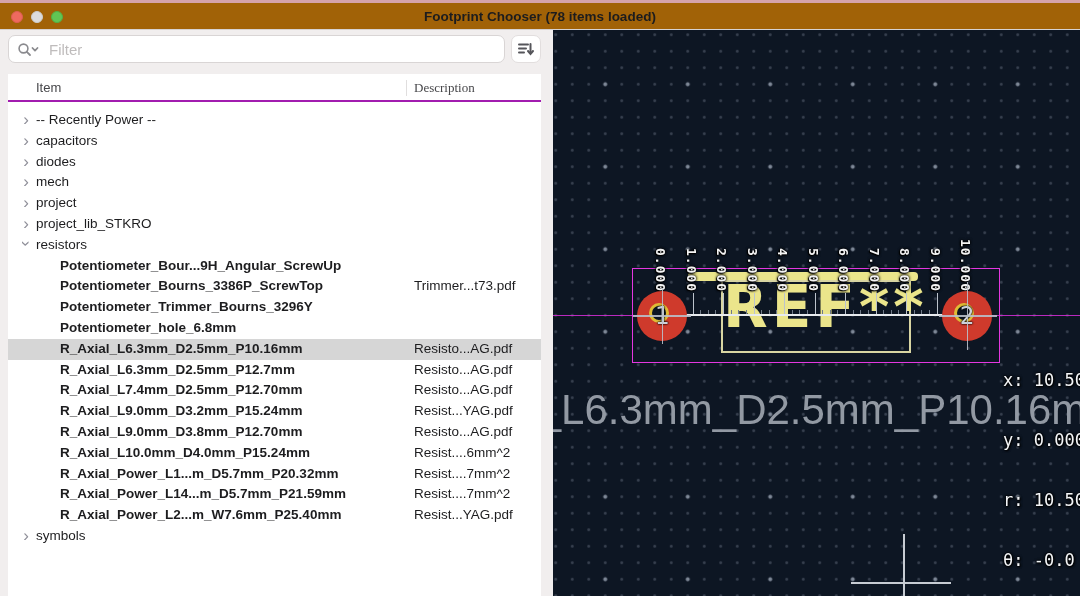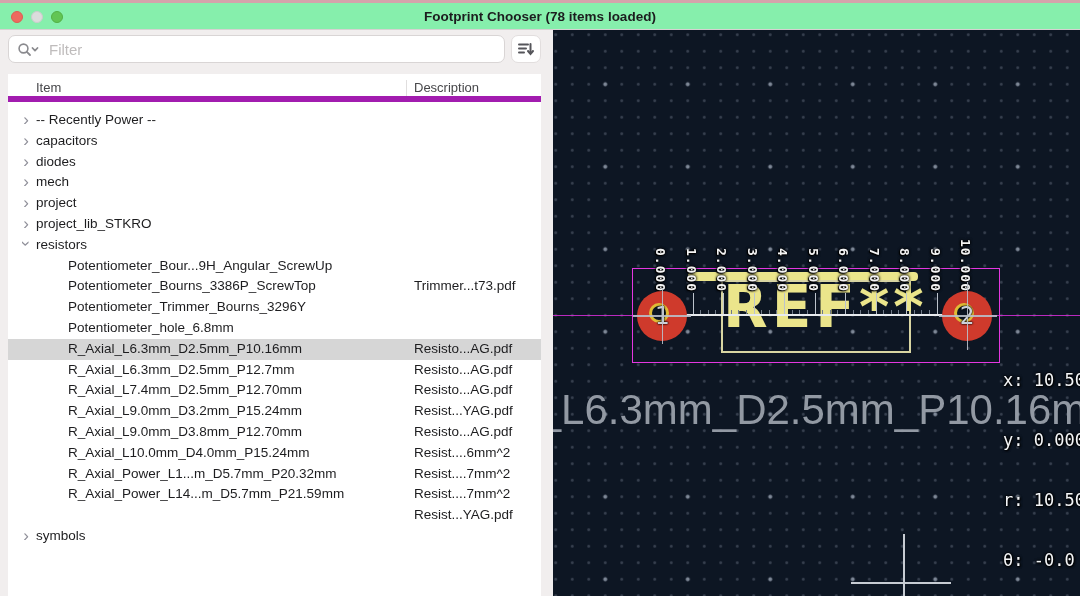--- a/index.html
+++ b/index.html
@@ -1,44 +1,44 @@
 <!DOCTYPE html>
 <html><head>
 <meta charset="utf-8">
 <style>
   html,body{margin:0;padding:0;background:#e8e4e4;overflow:hidden;}
   *{box-sizing:border-box;}
   .screen{position:relative;width:1080px;height:596px;font-family:"Liberation Sans",sans-serif;overflow:hidden;background:#f1eeee;}
   .bg-strip{position:absolute;left:0;top:0;width:1080px;height:3px;background:#d5a3ab;}
   
-  .titlebar{position:absolute;left:0;top:3px;width:1080px;height:27px;background:#86efac;border-bottom:1px solid #d6d2d2;}
+  .titlebar{position:absolute;left:0;top:3px;width:1080px;height:27px;background:#a16207;border-bottom:1px solid #d6d2d2;}
   .lights{position:absolute;left:11px;top:0;height:27px;display:flex;align-items:center;gap:8px;}
   .light{width:12px;height:12px;border-radius:50%;display:inline-block;}
   .light.red{background:#ee6a5f;border:1px solid #dd5e52;}
   .light.gray{background:#dcdcdc;border:1px solid #cccccc;}
   .light.green{background:#62c554;border:1px solid #53b045;}
   .title{position:absolute;left:0;right:0;top:0;height:27px;line-height:27px;text-align:center;font-size:13.5px;font-weight:bold;color:#1c1c1e;}
   
   .filter-wrap{position:absolute;left:8px;top:35px;width:497px;height:28px;background:#ffffff;border:1px solid #d9d5d5;border-radius:7px;display:flex;align-items:center;padding:0 8px;}
   .filter-input{border:none;outline:none;flex:1;font-size:15px;color:#333;margin-left:6px;font-family:"Liberation Sans",sans-serif;background:transparent;}
   .filter-input::placeholder{color:#bfbcbc;}
   .sort-btn{position:absolute;left:511px;top:35px;width:30px;height:28px;background:#ffffff;border:1px solid #e2dede;border-radius:7px;display:flex;align-items:center;justify-content:center;padding:0;cursor:default;}
   .list{position:absolute;left:8px;top:74px;width:533px;height:522px;background:#ffffff;overflow:hidden;}
-  .list-header{position:relative;height:28px;border-bottom:6px solid #a21caf;}
+  .list-header{position:relative;height:28px;border-bottom:2px solid #a21caf;}
   .col-item{position:absolute;left:28px;top:0;line-height:28px;font-size:13px;color:#47474a;}
-  .col-desc{position:absolute;left:406px;top:0;line-height:28px;font-size:13px;color:#47474a;}
+  .col-desc{position:absolute;left:406px;top:0;line-height:28px;font-size:13px;color:#47474a;font-family:Liberation Serif, serif;}
   .col-divider{position:absolute;left:398px;top:6px;width:1px;height:16px;background:#e0dede;}
   .list-body{position:relative;padding-top:8px;}
   .row{position:relative;height:20.8px;line-height:20.8px;font-size:13.5px;color:#1d1d1f;white-space:nowrap;}
   .row.selected{background:#d6d6d6;}
   .chev{position:absolute;left:10px;top:0;width:16px;text-align:center;color:#90909a;font-size:17px;line-height:19px;display:inline-block;}
   .chev.down{transform:rotate(90deg);transform-origin:55% 50%;}
   .rlabel{position:absolute;top:0;}
   .row.lvl0 .rlabel{left:28px;}
-  .row.lvl1 .rlabel{left:60px;}
+  .row.lvl1 .rlabel{left:52px;font-weight:bold;}
   .rdesc{position:absolute;left:406px;top:0;right:2px;overflow:hidden;}
   
   .canvas{position:absolute;left:553px;top:30px;width:527px;height:566px;background:#0d1623;overflow:hidden;
     background-image:
       radial-gradient(circle, rgba(175,185,200,0.60) 1.7px, transparent 2.4px),
       radial-gradient(circle, rgba(150,160,178,0.30) 1.1px, transparent 1.7px);
     background-size:82.5px 82.5px,16.5px 16.5px;
     background-position:11px 13px,11px 13px;}
   .bigname{position:absolute;left:-160px;top:356px;font-size:42px;color:#9299a3;letter-spacing:0;white-space:nowrap;font-family:"Liberation Sans",sans-serif;}
   .axis-line{position:absolute;left:0;top:285px;width:527px;height:1px;background:#d92ed9;opacity:.85;}
@@ -193,20 +193,21 @@
     <span class="rlabel">R_Axial_Power_L1...m_D5.7mm_P20.32mm</span>
     <span class="rdesc">Resist....7mm^2</span>
   </div>
         <div class="row lvl1">
 
     <span class="rlabel">R_Axial_Power_L14...m_D5.7mm_P21.59mm</span>
     <span class="rdesc">Resist....7mm^2</span>
   </div>
         <div class="row lvl1">
 
+    <span class="rlabel">R_Axial_Power_L2...m_W7.6mm_P25.40mm</span>
     <span class="rdesc">Resist...YAG.pdf</span>
   </div>
         <div class="row lvl0">
     <span class="chev">›</span>
     <span class="rlabel">symbols</span>
     <span class="rdesc"></span>
   </div>
       </div>
   </div>
 

